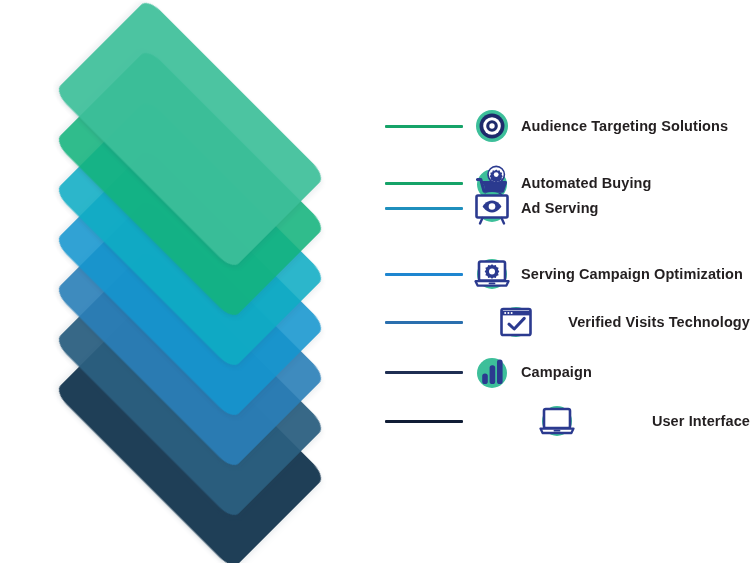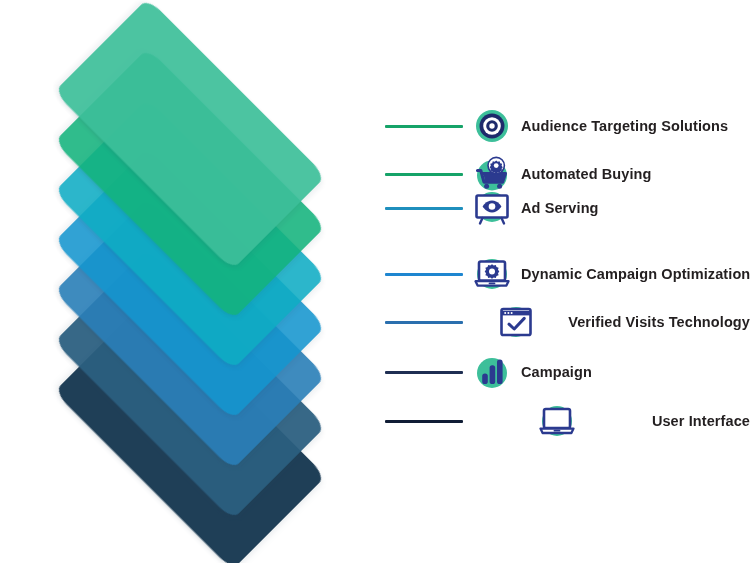--- a/index.html
+++ b/index.html
@@ -105,21 +105,21 @@
           <svg width="42" height="42" viewBox="0 0 42 42" xmlns="http://www.w3.org/2000/svg">
             <circle cx="21" cy="21" r="16" fill="#3dbf9a"></circle>
             <circle cx="21" cy="21" r="12.5" fill="#1d2a6b"></circle>
             <circle cx="21" cy="21" r="8.8" fill="#ffffff"></circle>
             <circle cx="21" cy="21" r="5.8" fill="#1d2a6b"></circle>
             <circle cx="21" cy="21" r="2.7" fill="#ffffff"></circle>
           </svg>
         </div>
         <div class="legend-label">Audience Targeting Solutions</div>
       </div>
-      <div class="legend-row" style="top: 153px;">
+      <div class="legend-row" style="top: 162px;">
         <div class="connector" style="background: rgb(22, 163, 104);"></div>
         <div class="icon-wrap">
           <svg width="42" height="42" viewBox="0 0 42 42" xmlns="http://www.w3.org/2000/svg">
             <circle cx="21" cy="22.5" r="15" fill="#3dbf9a"></circle>
             <path d="M6.5 17.5 L9.8 17.5 L13 29.2 L31.5 29.2 L34.5 20.5 L12 20.5" fill="none" stroke="#2b3a8f" stroke-width="3.1" stroke-linecap="round" stroke-linejoin="round"></path>
             <path d="M12.6 21.6 L33.4 21.6 L31 28.2 L14.2 28.2 Z" fill="#2b3a8f"></path>
             <circle cx="15.6" cy="33.2" r="2.5" fill="#2b3a8f"></circle>
             <circle cx="28.6" cy="33.2" r="2.5" fill="#2b3a8f"></circle>
             <circle cx="25.2" cy="12.6" r="8.2" fill="#ffffff" stroke="#2b3a8f" stroke-width="1.6"></circle>
             <path d="M25.2 7.6 l1.5 1.2 1.9-.5 .6 1.9 1.9 .6 -.5 1.9 1.2 1.5 -1.2 1.5 .5 1.9 -1.9 .6 -.6 1.9 -1.9-.5 -1.5 1.2 -1.5-1.2 -1.9 .5 -.6-1.9 -1.9-.6 .5-1.9 -1.2-1.5 1.2-1.5 -.5-1.9 1.9-.6 .6-1.9 1.9 .5 Z" fill="#2b3a8f"></path>
@@ -146,21 +146,21 @@
         <div class="icon-wrap">
           <svg width="42" height="42" viewBox="0 0 42 42" xmlns="http://www.w3.org/2000/svg">
             <circle cx="21" cy="21" r="15" fill="#3dbf9a"></circle>
             <rect x="8" y="8.5" width="26" height="19" rx="1.8" fill="#ffffff" stroke="#2b3a8f" stroke-width="2.6"></rect>
             <path d="M21 11.2 l1.7 1.3 2.1-.6 .7 2.1 2.1 .7 -.6 2.1 1.3 1.7 -1.3 1.7 .6 2.1 -2.1 .7 -.7 2.1 -2.1-.6 -1.7 1.3 -1.7-1.3 -2.1 .6 -.7-2.1 -2.1-.7 .6-2.1 -1.3-1.7 1.3-1.7 -.6-2.1 2.1-.7 .7-2.1 2.1 .6 Z" fill="#2b3a8f"></path>
             <circle cx="21" cy="18.5" r="3" fill="#ffffff"></circle>
             <path d="M4.5 28.2 L37.5 28.2 L35.4 32.6 L6.6 32.6 Z" fill="#ffffff" stroke="#2b3a8f" stroke-width="2.3" stroke-linejoin="round"></path>
             <rect x="17.6" y="29.4" width="6.8" height="1.8" rx="0.9" fill="#2b3a8f"></rect>
           </svg>
         </div>
-        <div class="legend-label">Dynamic Campaign Optimization</div>
+        <div class="legend-label">Serving Campaign Optimization</div>
       </div>
       <div class="legend-row" style="top: 301px; justify-content: space-between;">
         <div class="connector" style="background: rgb(42, 111, 174);"></div>
         <div class="icon-wrap">
           <svg width="42" height="42" viewBox="0 0 42 42" xmlns="http://www.w3.org/2000/svg">
             <circle cx="21" cy="21" r="15" fill="#3dbf9a"></circle>
             <rect x="6.5" y="8" width="29" height="26" rx="1.8" fill="#ffffff" stroke="#2b3a8f" stroke-width="2.6"></rect>
             <path d="M6.5 9.8 h29 v4.6 h-29 Z" fill="#2b3a8f"></path>
             <circle cx="10.2" cy="12.1" r="1" fill="#ffffff"></circle>
             <circle cx="13.4" cy="12.1" r="1" fill="#ffffff"></circle>

